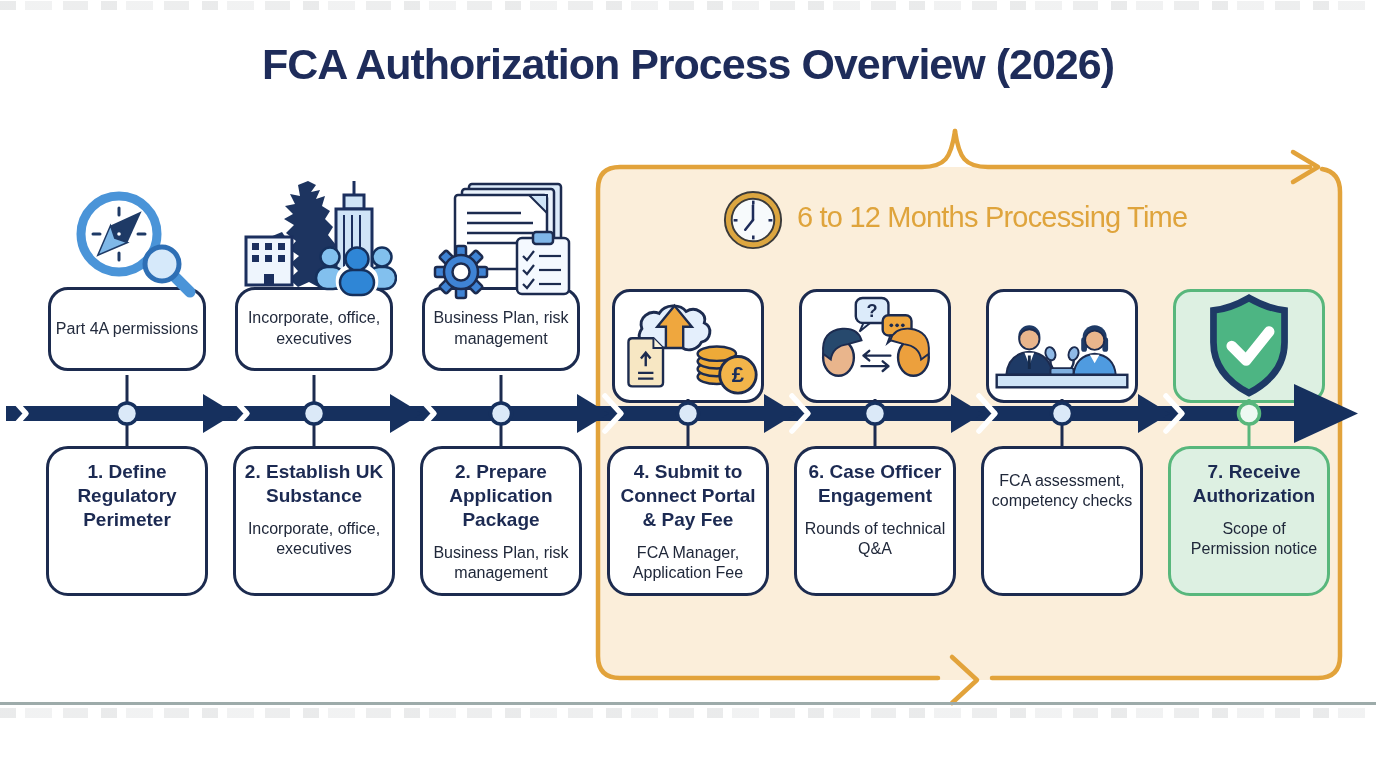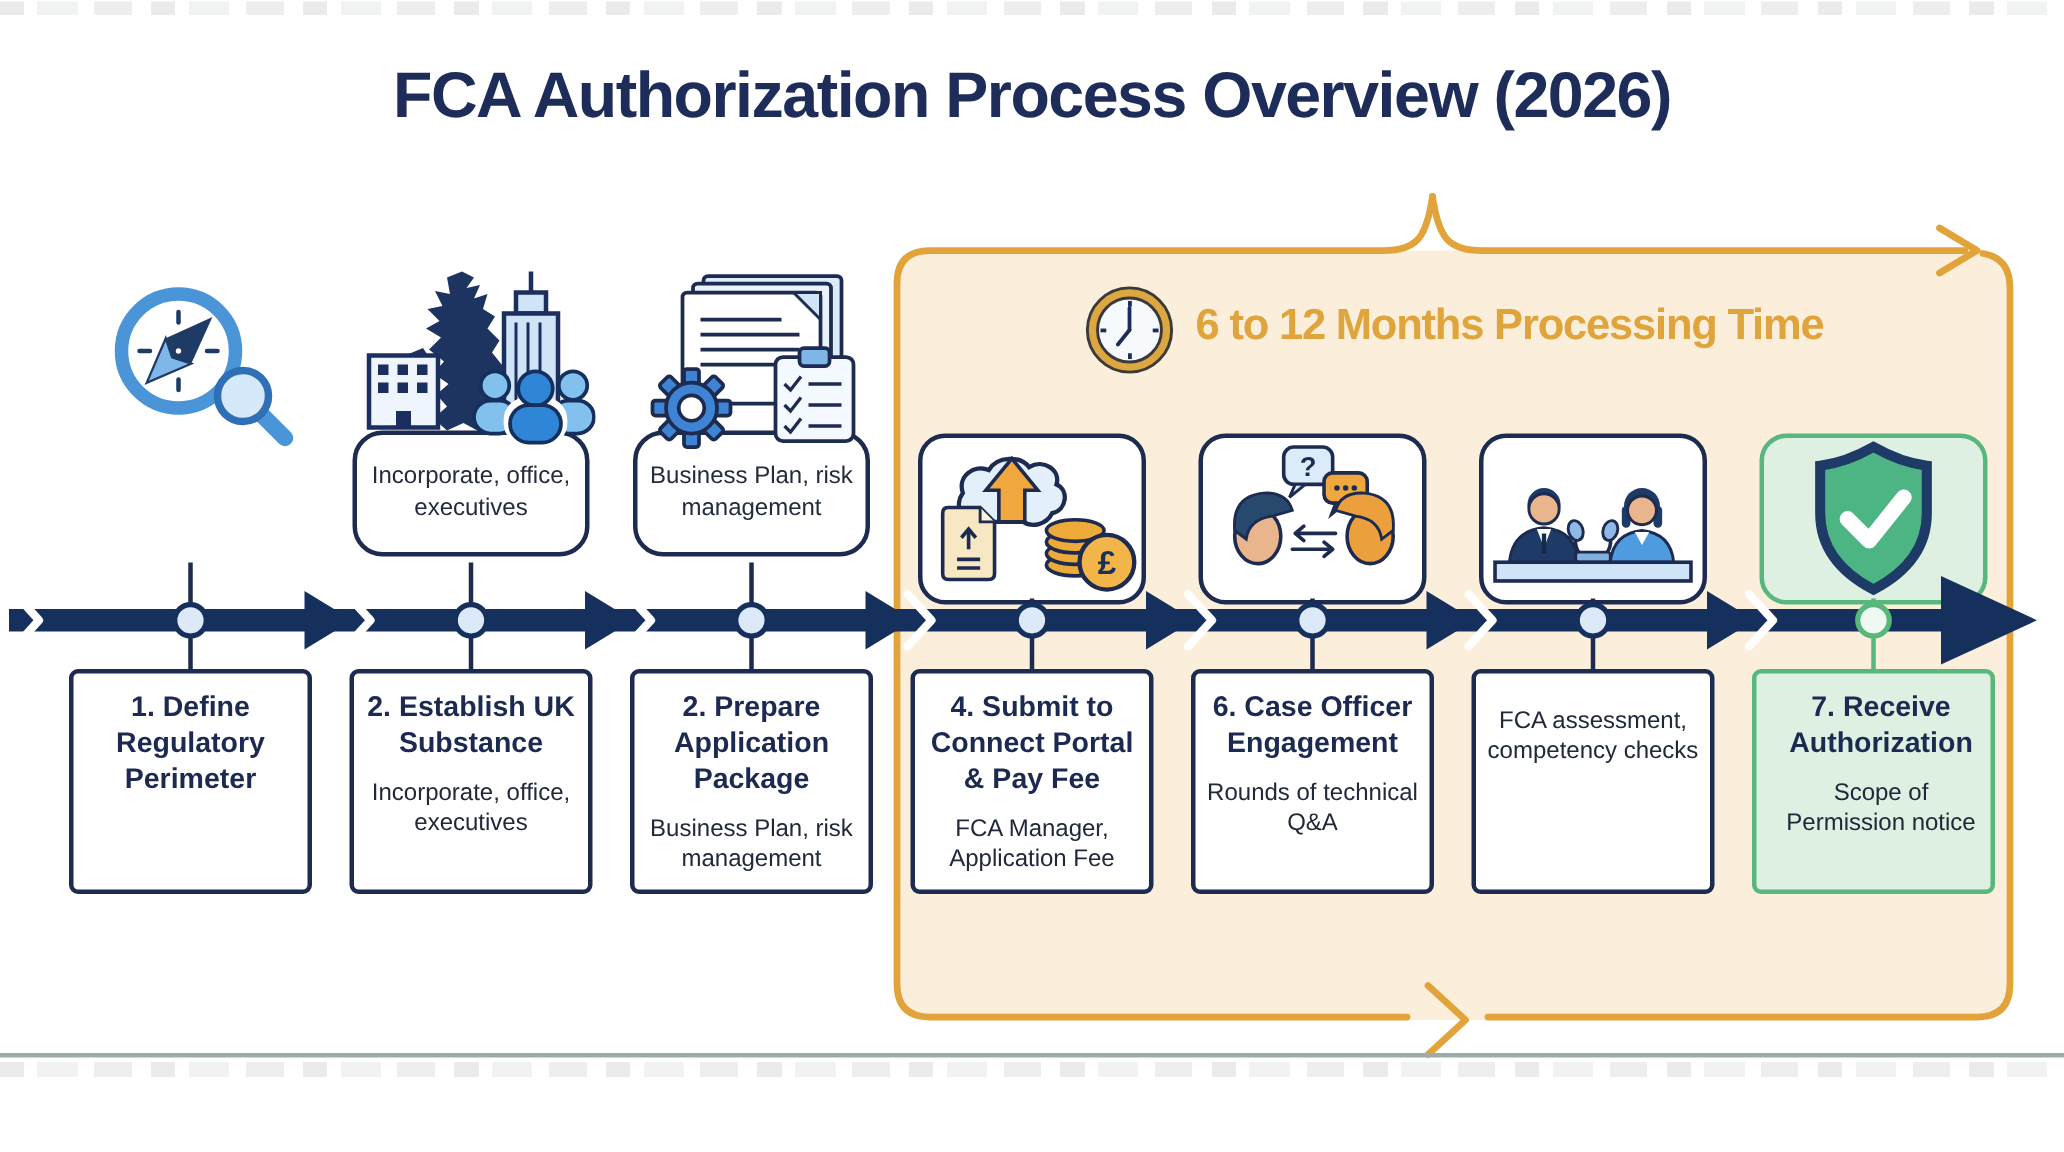--- a/index.html
+++ b/index.html
@@ -9,32 +9,32 @@
     background:
       repeating-linear-gradient(90deg, rgba(185,188,190,.55) 0 16px, transparent 16px 25px,
         rgba(200,203,205,.45) 25px 52px, transparent 52px 63px, rgba(190,193,195,.5) 63px 88px, transparent 88px 101px);}
   .edge-strip.top{top:1px;height:9px;}
   .edge-strip.bottom{bottom:2px;height:10px;}
   .page-title{position:absolute;left:0;top:40px;width:100%;text-align:center;
     font-size:43px;font-weight:bold;letter-spacing:-1px;color:#1e2c5a;}
   .panel{position:absolute;left:596px;top:167px;width:746px;height:513px;
     background:#fbeeda;border-radius:26px;}
   svg.overlay{position:absolute;left:0;top:0;pointer-events:none;}
-  .banner-label{position:absolute;left:797px;top:201px;font-size:29px;font-weight:bold;
+  .banner-label{position:absolute;left:797px;top:201px;font-size:29px;font-weight:normal;
     letter-spacing:-0.8px;color:#dfa43c;white-space:nowrap;}
   .clock{position:absolute;left:722px;top:189px;}
   .top-label-box{position:absolute;top:287px;width:158px;height:84px;background:#fff;
     border:3px solid #1c2b4f;border-radius:20px;display:flex;align-items:center;justify-content:center;
     text-align:center;font-size:16px;line-height:1.3;color:#232b3d;padding:2px 4px;box-sizing:border-box;z-index:3;}
   .icon-box{position:absolute;top:289px;width:152px;height:114px;background:#fff;
     border:3px solid #1c2b4f;border-radius:18px;box-sizing:border-box;z-index:3;overflow:hidden;}
   .icon-box.green{background:#ddf0e2;border-color:#58b77c;}
   .float-icon{position:absolute;z-index:4;}
   .step-box{position:absolute;top:446px;width:162px;height:150px;background:#fff;
-    border:3px solid #1c2b4f;border-radius:6px;box-sizing:border-box;z-index:6;
+    border:3px solid #1c2b4f;border-radius:22px;box-sizing:border-box;z-index:6;
     text-align:center;padding:11px 4px 0 4px;}
   .step-box.green{background:#ddf0e2;border-color:#58b77c;padding-left:14px;}
   .step-title{font-size:19px;font-weight:bold;line-height:1.26;color:#1c2a52;}
   .step-sub{margin-top:11px;font-size:16px;line-height:1.25;color:#20283a;}
   .divider{position:absolute;left:0;top:702px;width:1376px;height:3px;background:#9dabaa;z-index:2;}
   .tl{z-index:5;}
 </style>
 </head>
 <body>
 
@@ -155,20 +155,23 @@
         <path d="M-20,-12 l4,4 7,-9"></path>
           <line x1="-4" y1="-12" x2="18" y2="-12"></line>
         <path d="M-20,2 l4,4 7,-9"></path>
           <line x1="-4" y1="2" x2="18" y2="2"></line>
         <path d="M-20,16 l4,4 7,-9"></path>
           <line x1="-4" y1="16" x2="18" y2="16"></line>
       </g>
     </g>
   </svg>
 
+  <div class="top-label-box" style="left:48px">
+      <span>Part 4A permissions</span>
+    </div>
   <div class="top-label-box" style="left:235px">
       <span>Incorporate, office, executives</span>
     </div>
   <div class="top-label-box" style="left:422px">
       <span>Business Plan, risk management</span>
     </div>
 
   <div class="icon-box" style="left:612px">
     <svg width="146" height="108" viewBox="0 0 152 112">
       <path d="M40,58 C 26,58 22,46 28,38 C 24,26 36,18 46,22 C 52,12 68,12 74,20 C 84,14 96,22 93,32 C 102,36 100,50 90,52 C 86,60 76,62 70,58 Z" fill="#e4effc" stroke="#1c2b4f" stroke-width="3"></path>

